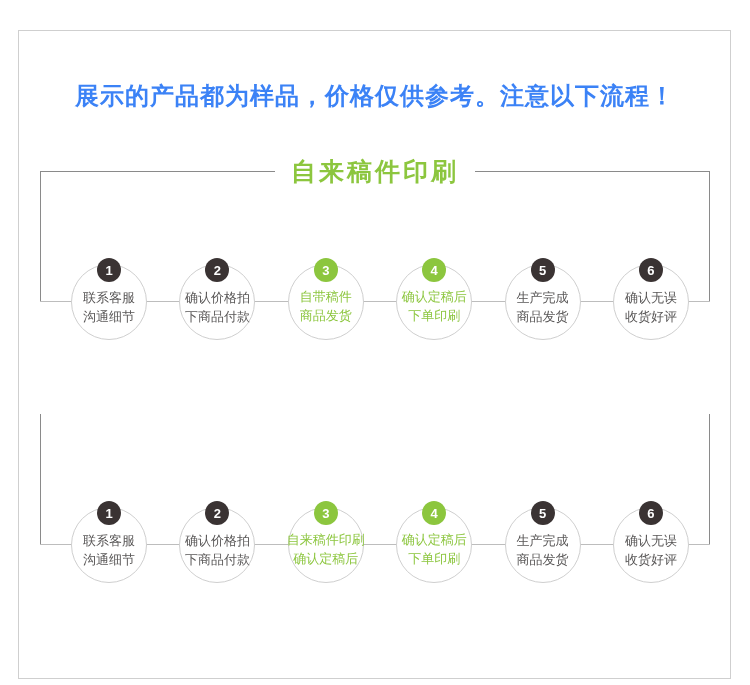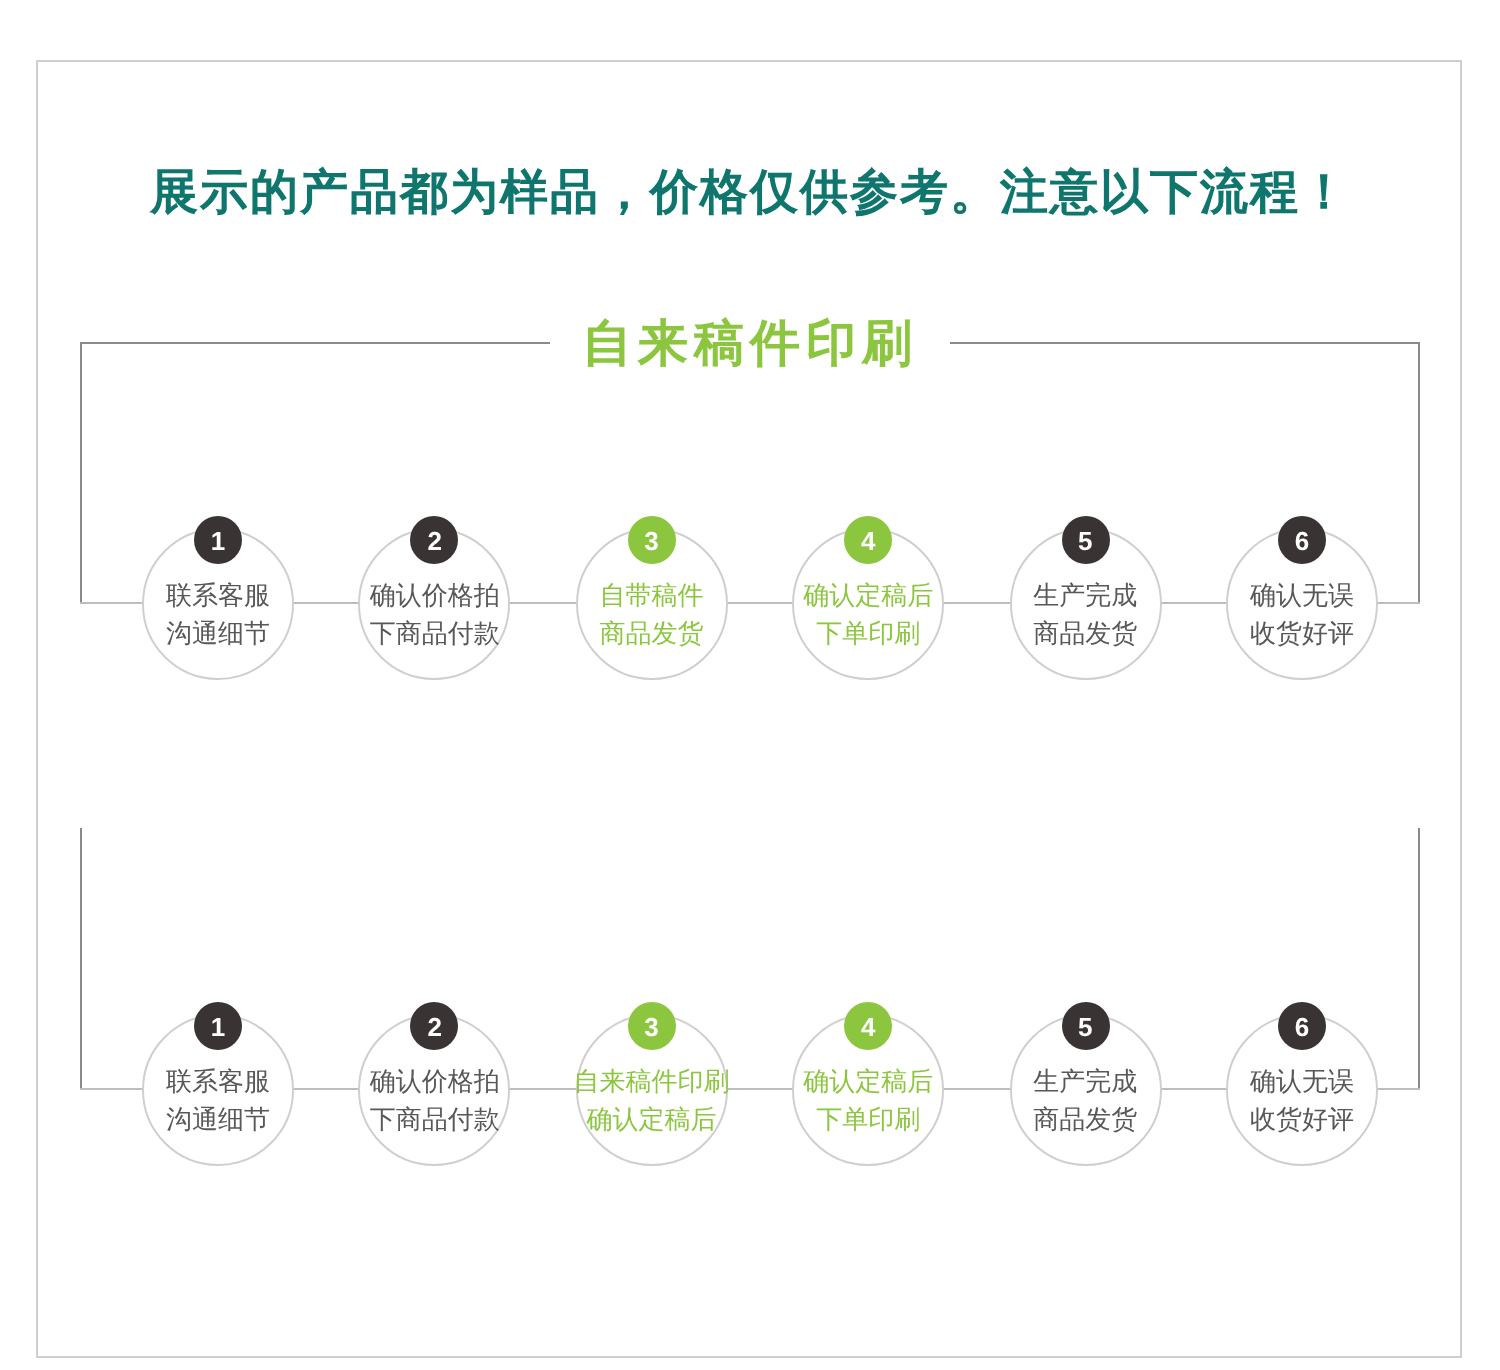--- a/index.html
+++ b/index.html
@@ -17,21 +17,21 @@
     width:750px;height:685px;overflow:hidden;
   }
   .page{position:relative;width:750px;height:685px;background:#fff;}
   .frame{
     position:absolute;left:18px;top:30px;width:713px;height:649px;
     border:1px solid var(--border);background:#fff;
   }
   .headline{
     position:absolute;top:80px;left:0;width:100%;
     text-align:center;font-size:24px;font-weight:700;
-    color:#0f766e;letter-spacing:1px;
+    color:#3b82f6;letter-spacing:1px;
   }
   
   .flow{position:absolute;left:0;width:750px;height:190px;}
   .flow-1{top:155px;}
   .flow-2{top:398px;}
   .flow-title-row{
     position:absolute;top:0;left:40px;right:40px;height:32px;
     display:flex;align-items:center;gap:16px;font-family:Liberation Mono, monospace;
   }
   .rule{flex:1;height:1px;background:var(--line);}
@@ -58,21 +58,21 @@
     width:24px;height:24px;border-radius:50%;
     background:var(--dark);color:#fff;
     font-size:13px;font-weight:700;
     display:flex;align-items:center;justify-content:center;
   }
   .step .line{
     font-size:13px;line-height:19px;color:var(--text);
     white-space:nowrap;text-align:center;
   }
   .step.green .badge{background:var(--green);}
-  .step.green .line{color:var(--green);}
+  .step.green .line{color:var(--green);font-family:Liberation Mono, monospace;}
 </style>
 </head>
 <body>
 
 <div class="page">
   <div class="frame"></div>
 
   <div class="headline">展示的产品都为样品，价格仅供参考。注意以下流程！</div>
 
   <section class="flow flow-1">

